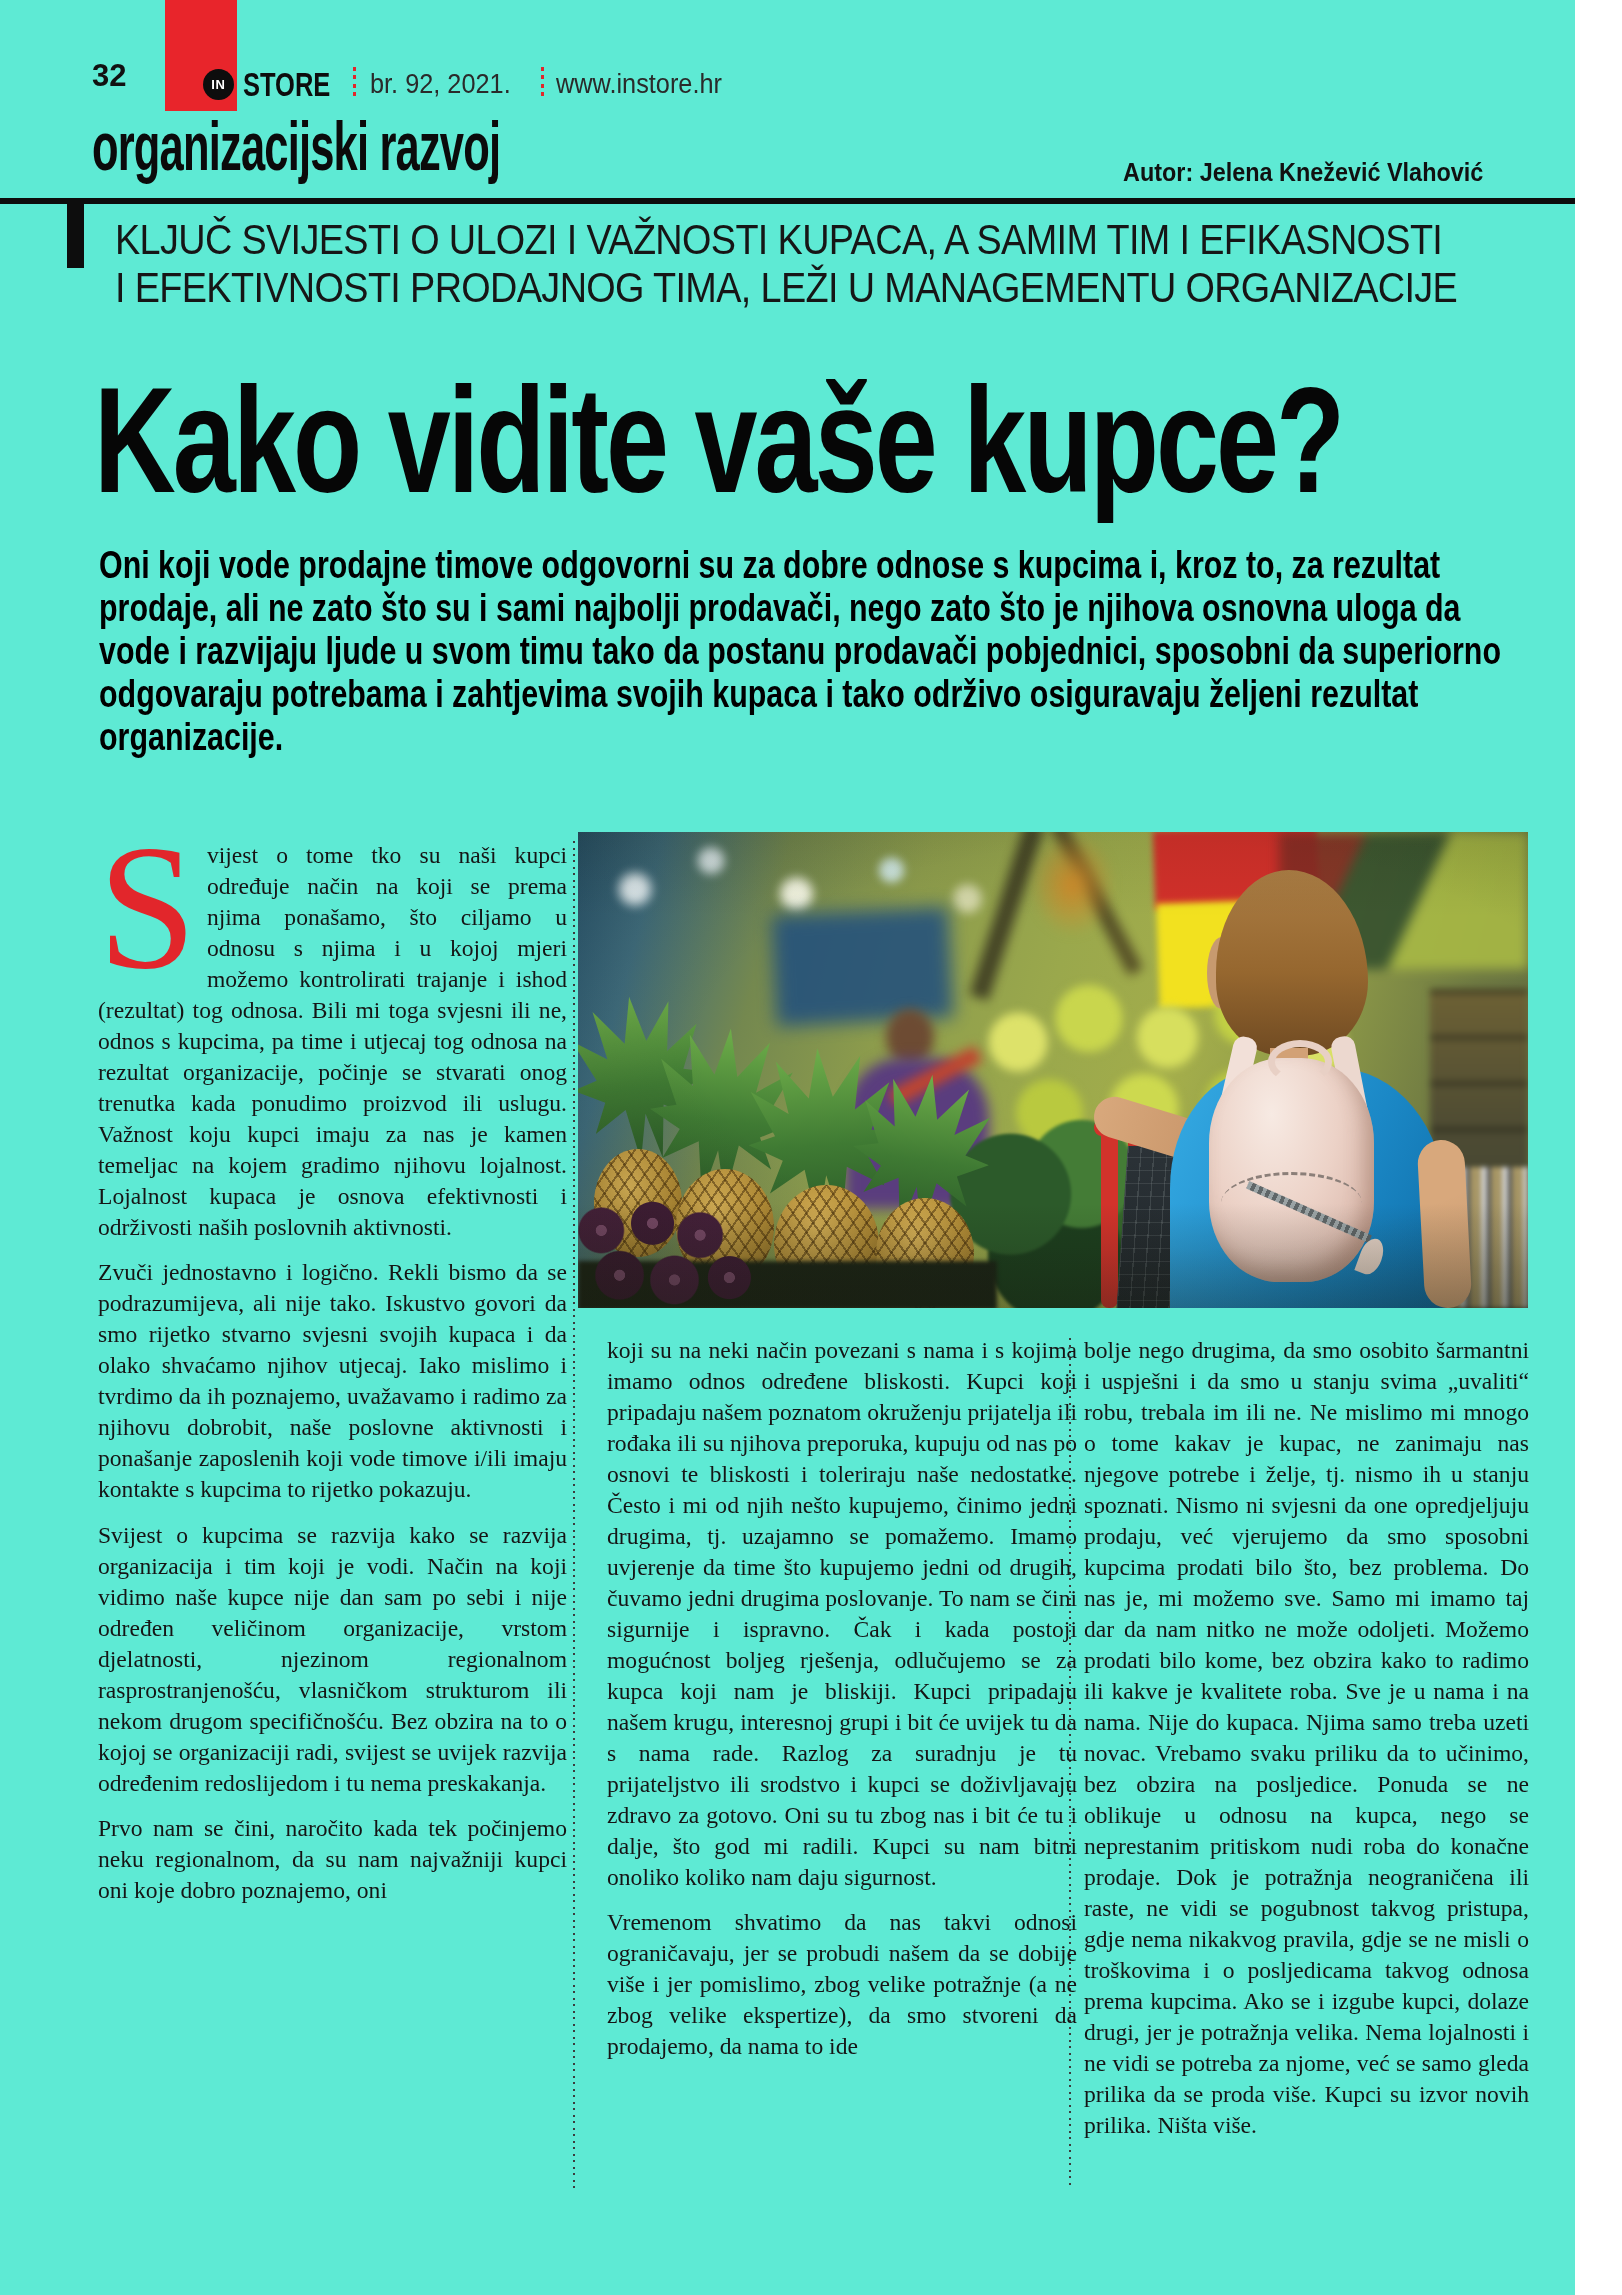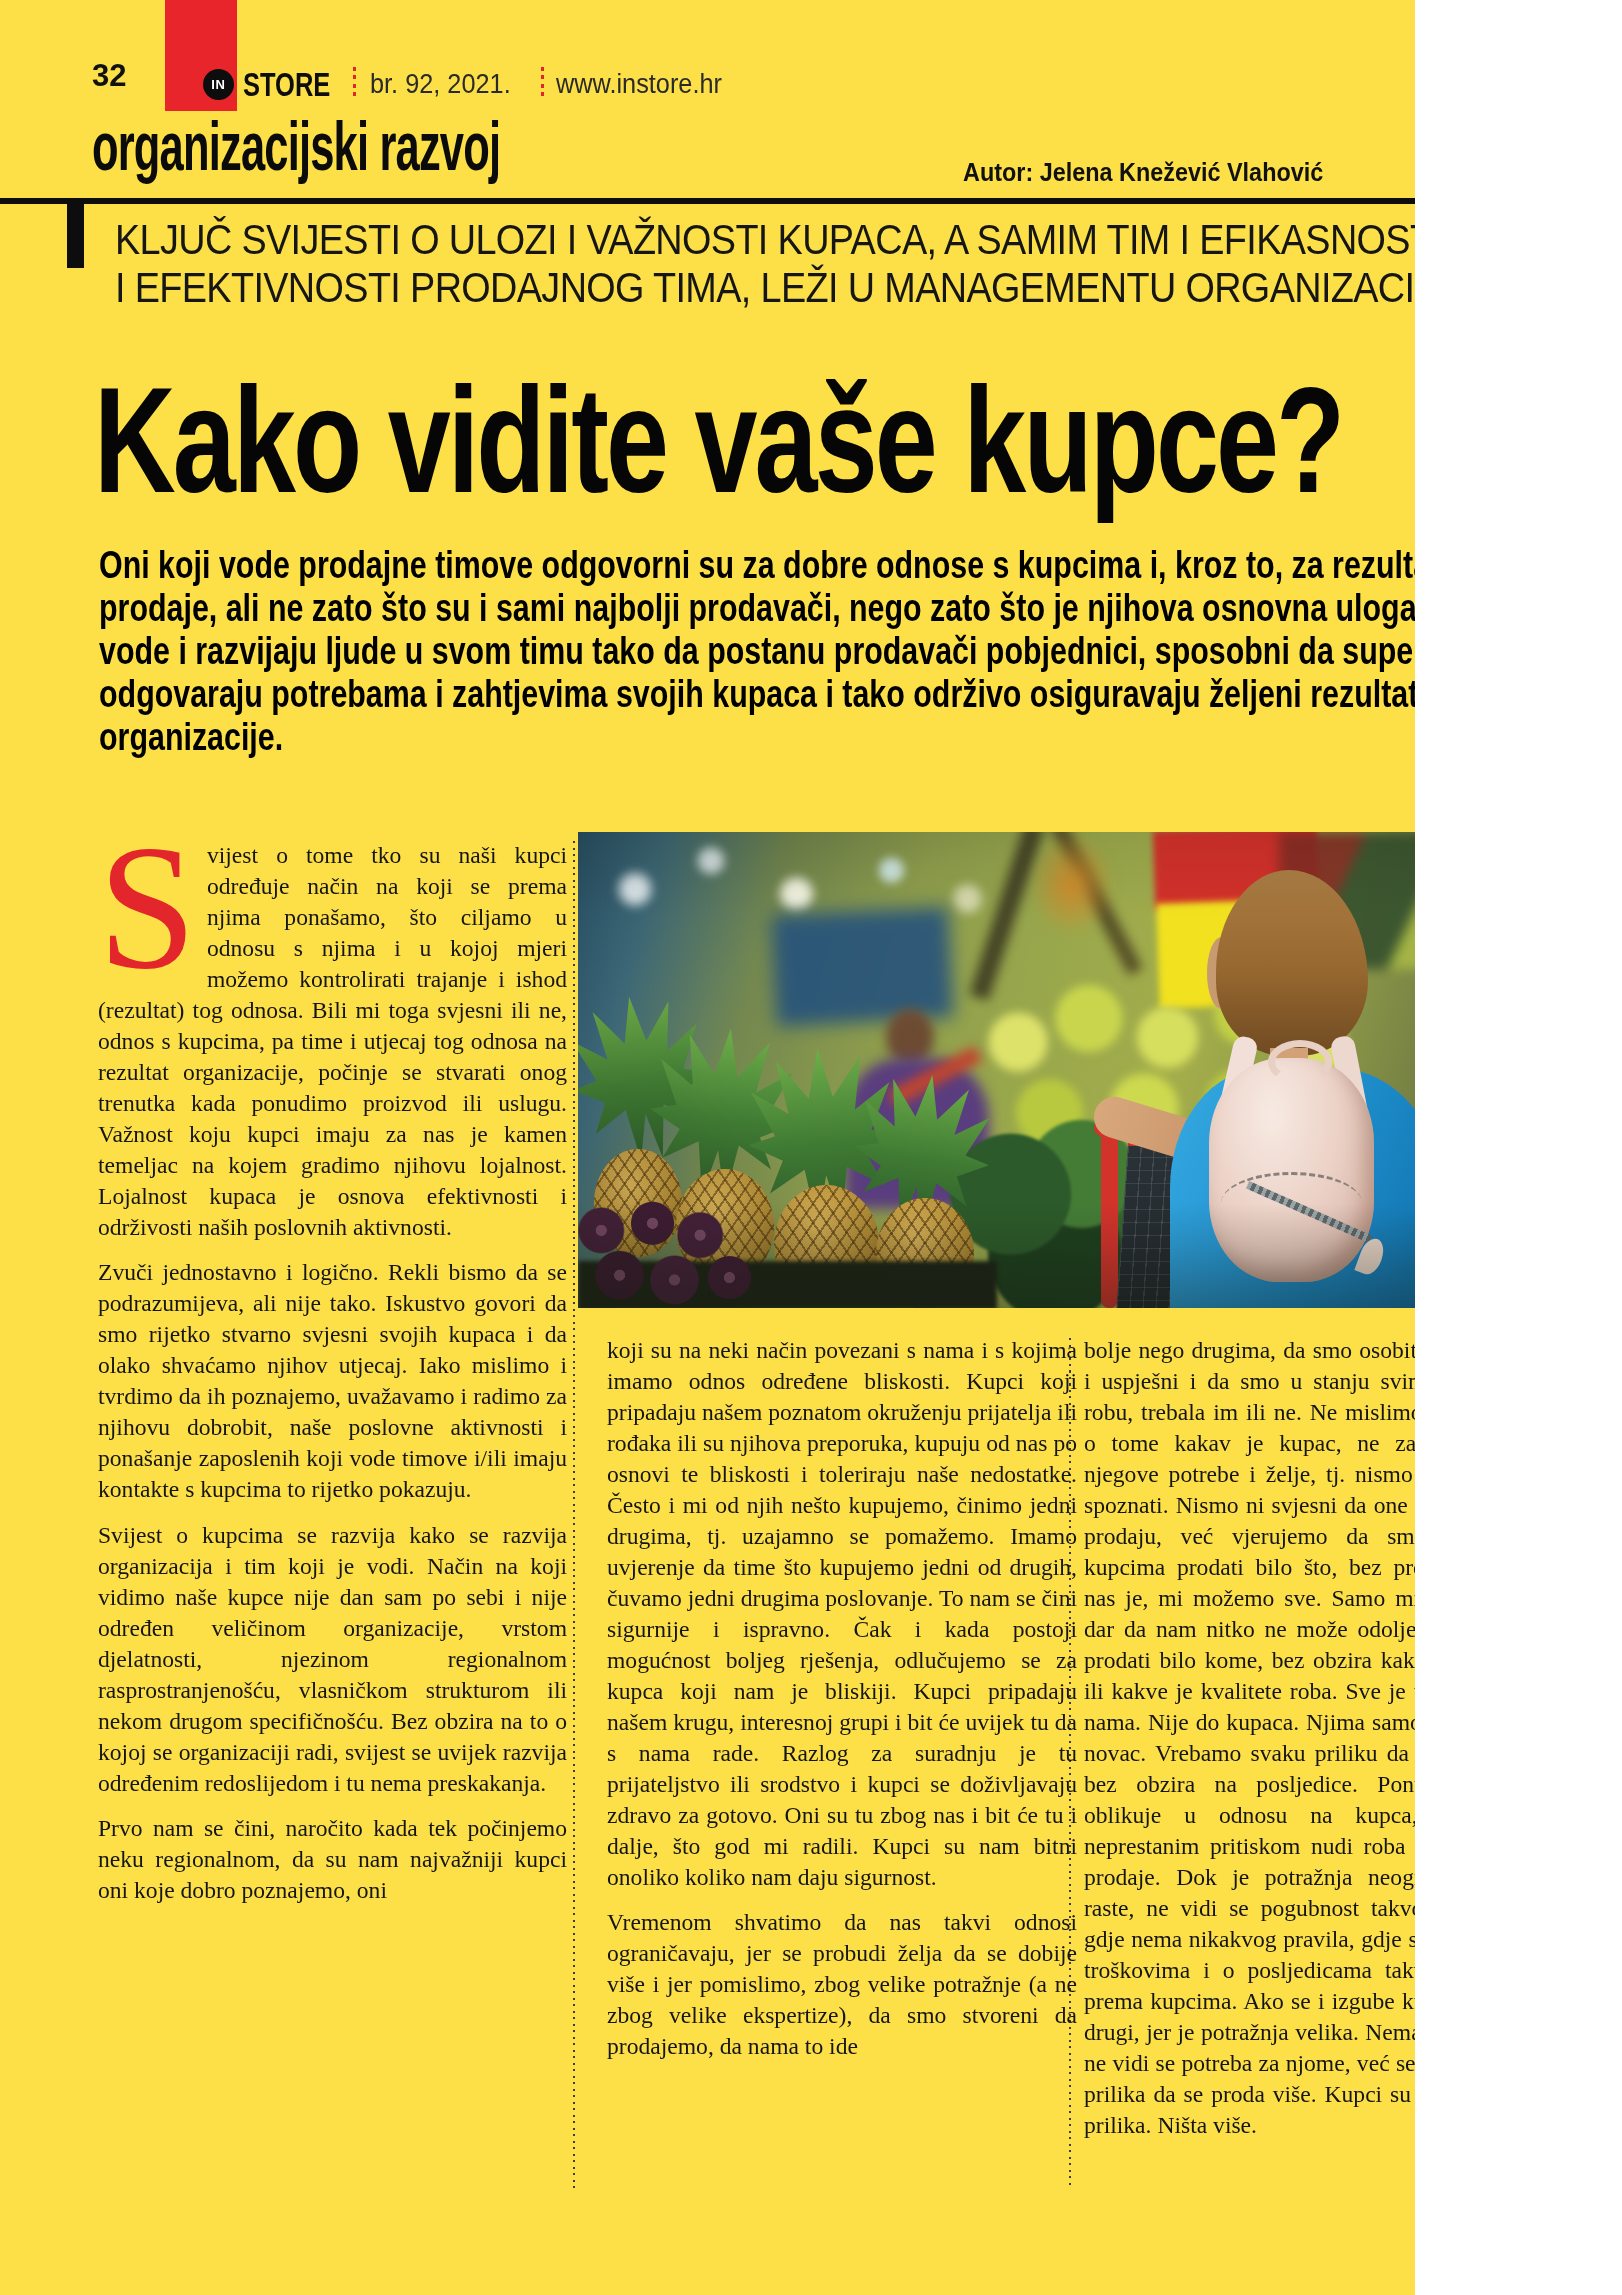--- a/index.html
+++ b/index.html
@@ -1,16 +1,16 @@
 <!DOCTYPE html>
 <html lang="hr" style="font-size:10.5px"><head>
 <meta charset="utf-8">
 <style>
   html,body{margin:0;padding:0;background:#fff;}
-  .page{position:relative;width:1415px;height:2295px;background:#fde047;overflow:hidden;
+  .page{position:relative;width:1575px;height:2295px;background:#5eead4;overflow:hidden;
         font-family:"Liberation Serif",serif;color:#141414;}
   .abs{position:absolute;}
   .sans{font-family:"Liberation Sans",sans-serif;}
 
   
   .page-num{left:92px;top:58px;font-size:31px;font-weight:700;color:#111;}
   .logo-square{left:165px;top:0;width:72px;height:111px;background:#e8252b;}
   .logo-circle{left:203px;top:69px;width:31px;height:31px;border-radius:50%;background:#0d0d0d;
                display:flex;align-items:center;justify-content:center;color:#fff;font-size:13px;font-weight:700;letter-spacing:0.7px;}
   .logo-store{left:243px;top:65px;font-size:34px;font-weight:700;transform:scaleX(.75);transform-origin:0 0;letter-spacing:0;color:#0d0d0d;}
@@ -222,21 +222,21 @@
 
   <div class="abs bodycol col1">
     <p><span class="dropcap">S</span><span>vijest o tome tko su naši kupci određuje način na koji se prema njima ponašamo, što ciljamo u odnosu s njima i u kojoj mjeri možemo kontrolirati trajanje i ishod (rezultat) tog odnosa. Bili mi toga svjesni ili ne, odnos s kupcima, pa time i utjecaj tog odnosa na rezultat organizacije, počinje se stvarati onog trenutka kada ponudimo proizvod ili uslugu. Važnost koju kupci imaju za nas je kamen temeljac na kojem gradimo njihovu lojalnost. Lojalnost kupaca je osnova efektivnosti i održivosti naših poslovnih aktivnosti.</span></p>
     <p>Zvuči jednostavno i logično. Rekli bismo da se podrazumijeva, ali nije tako. Iskustvo govori da smo rijetko stvarno svjesni svojih kupaca i da olako shvaćamo njihov utjecaj. Iako mislimo i tvrdimo da ih poznajemo, uvažavamo i radimo za njihovu dobrobit, naše poslovne aktivnosti i ponašanje zaposlenih koji vode timove i/ili imaju kontakte s kupcima to rijetko pokazuju.</p>
     <p>Svijest o kupcima se razvija kako se razvija organizacija i tim koji je vodi. Način na koji vidimo naše kupce nije dan sam po sebi i nije određen veličinom organizacije, vrstom djelatnosti, njezinom regionalnom rasprostranjenošću, vlasničkom strukturom ili nekom drugom specifičnošću. Bez obzira na to o kojoj se organizaciji radi, svijest se uvijek razvija određenim redoslijedom i tu nema preskakanja.</p>
     <p>Prvo nam se čini, naročito kada tek počinjemo neku regionalnom, da su nam najvažniji kupci oni koje dobro poznajemo, oni</p>
   </div>
 
   <div class="abs bodycol col2">
     <p>koji su na neki način povezani s nama i s kojima imamo odnos određene bliskosti. Kupci koji pripadaju našem poznatom okruženju prijatelja ili rođaka ili su njihova preporuka, kupuju od nas po osnovi te bliskosti i toleriraju naše nedostatke. Često i mi od njih nešto kupujemo, činimo jedni drugima, tj. uzajamno se pomažemo. Imamo uvjerenje da time što kupujemo jedni od drugih, čuvamo jedni drugima poslovanje. To nam se čini sigurnije i ispravno. Čak i kada postoji mogućnost boljeg rješenja, odlučujemo se za kupca koji nam je bliskiji. Kupci pripadaju našem krugu, interesnoj grupi i bit će uvijek tu da s nama rade. Razlog za suradnju je tu prijateljstvo ili srodstvo i kupci se doživljavaju zdravo za gotovo. Oni su tu zbog nas i bit će tu i dalje, što god mi radili. Kupci su nam bitni onoliko koliko nam daju sigurnost.</p>
-    <p>Vremenom shvatimo da nas takvi odnosi ograničavaju, jer se probudi želja da se dobije više i jer pomislimo, zbog velike potražnje (a ne zbog velike ekspertize), da smo stvoreni da prodajemo, da nama to ide</p>
+    <p>Vremenom shvatimo da nas takvi odnosi ograničavaju, jer se probudi našem da se dobije više i jer pomislimo, zbog velike potražnje (a ne zbog velike ekspertize), da smo stvoreni da prodajemo, da nama to ide</p>
   </div>
 
   <div class="abs bodycol col3">
     <p>bolje nego drugima, da smo osobito šarmantni i uspješni i da smo u stanju svima „uvaliti“ robu, trebala im ili ne. Ne mislimo mi mnogo o tome kakav je kupac, ne zanimaju nas njegove potrebe i želje, tj. nismo ih u stanju spoznati. Nismo ni svjesni da one opredjeljuju prodaju, već vjerujemo da smo sposobni kupcima prodati bilo što, bez problema. Do nas je, mi možemo sve. Samo mi imamo taj dar da nam nitko ne može odoljeti. Možemo prodati bilo kome, bez obzira kako to radimo ili kakve je kvalitete roba. Sve je u nama i na nama. Nije do kupaca. Njima samo treba uzeti novac. Vrebamo svaku priliku da to učinimo, bez obzira na posljedice. Ponuda se ne oblikuje u odnosu na kupca, nego se neprestanim pritiskom nudi roba do konačne prodaje. Dok je potražnja neograničena ili raste, ne vidi se pogubnost takvog pristupa, gdje nema nikakvog pravila, gdje se ne misli o troškovima i o posljedicama takvog odnosa prema kupcima. Ako se i izgube kupci, dolaze drugi, jer je potražnja velika. Nema lojalnosti i ne vidi se potreba za njome, već se samo gleda prilika da se proda više. Kupci su izvor novih prilika. Ništa više.</p>
   </div>
 
 
 </div>
 
 

